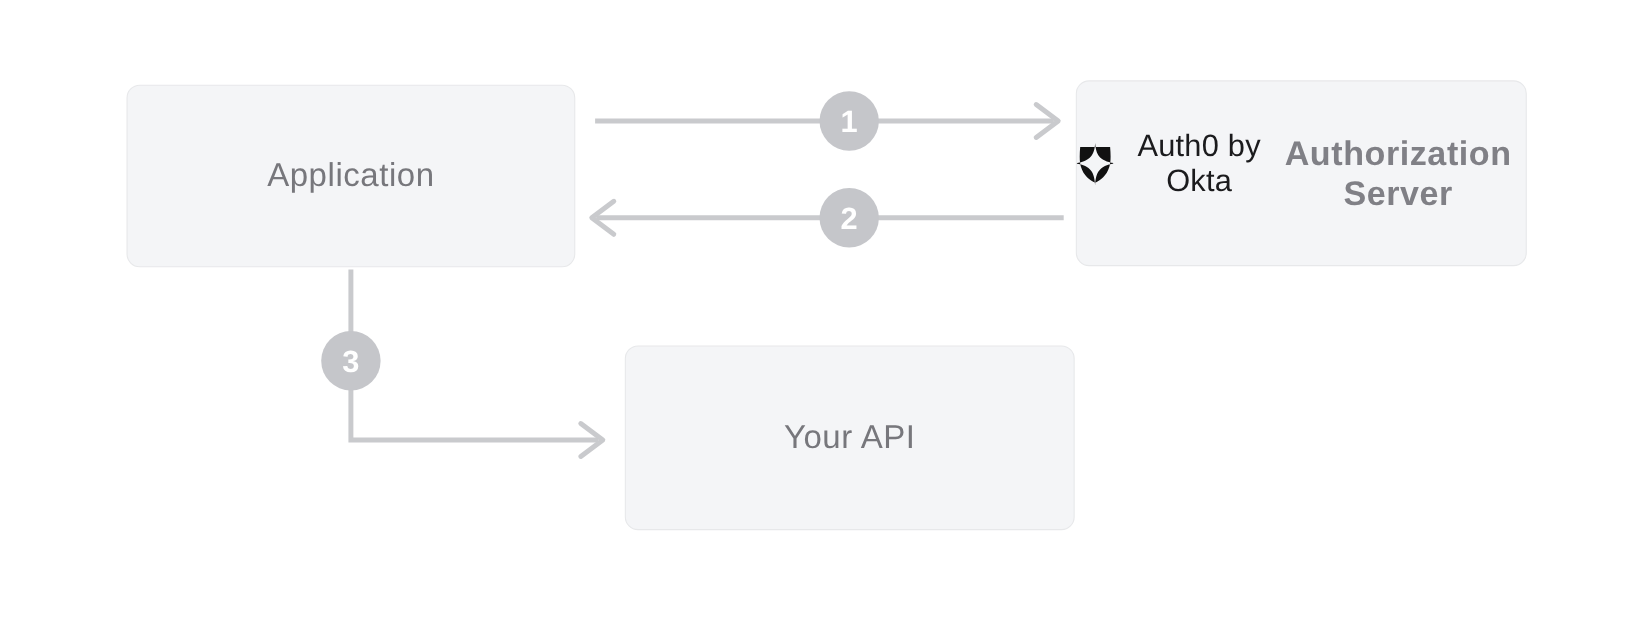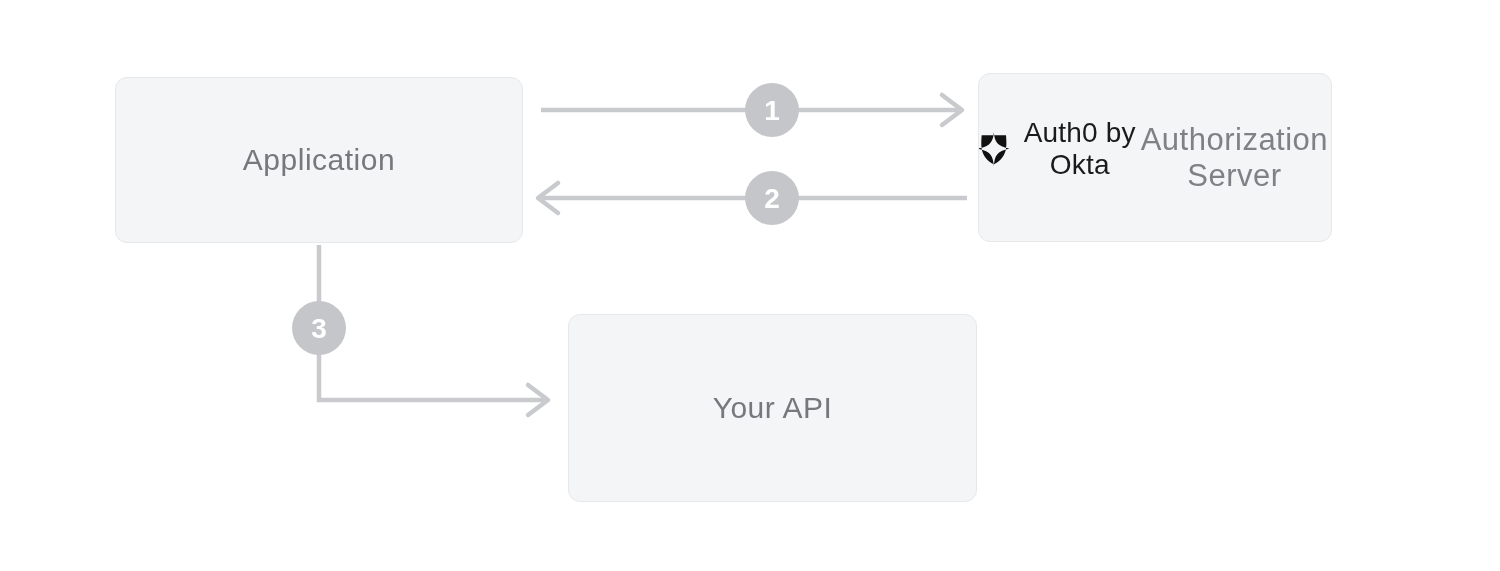--- a/index.html
+++ b/index.html
@@ -28,22 +28,22 @@
     background: #f4f5f7;
     border: 1px solid #e7e8ea;
     border-radius: 12px;
     box-sizing: border-box;
     display: flex;
     align-items: center;
     justify-content: center;
     text-align: center;
   }
   .node-application   { left: 115px; top: 77px;  width: 408px; height: 166px; }
-  .node-auth-server   { left: 978px; top: 73px;  width: 354px; height: 169px; }
-  .node-your-api      { left: 568px; top: 314px; width: 409px; height: 188px; }
+  .node-auth-server   { left: 978px; top: 73px;  width: 410px; height: 169px; }
+  .node-your-api      { left: 568px; top: 314px; width: 409px; height: 168px; }
 
   .node-title {
     color: #77777c;
     font-size: 30px;
     line-height: 44px;
     font-weight: 400;
     letter-spacing: 0.5px;
   }
   .logo-row {
     display: flex;
@@ -53,21 +53,21 @@
   }
   .brand-text {
     color: #1b1b1d;
     font-size: 28px;
     font-weight: 400;
     letter-spacing: 0.2px;
   }
   .auth-label {
     color: #808086;
     font-size: 31px;
-    font-weight: 400;
+    font-weight: 700;
     letter-spacing: 0.5px;
   }
   .flow-line {
     stroke: #c9cacd;
     stroke-width: 4.5;
     fill: none;
   }
   .flow-head {
     stroke: #c9cacd;
     stroke-width: 4.5;

